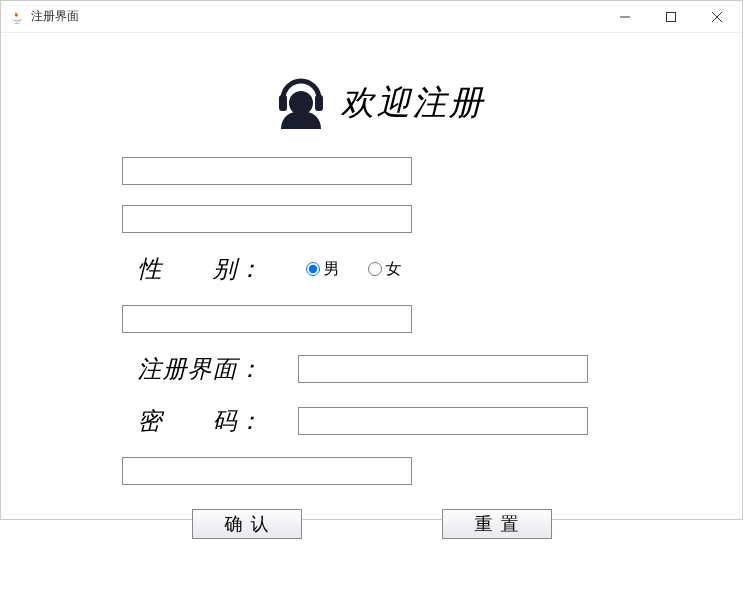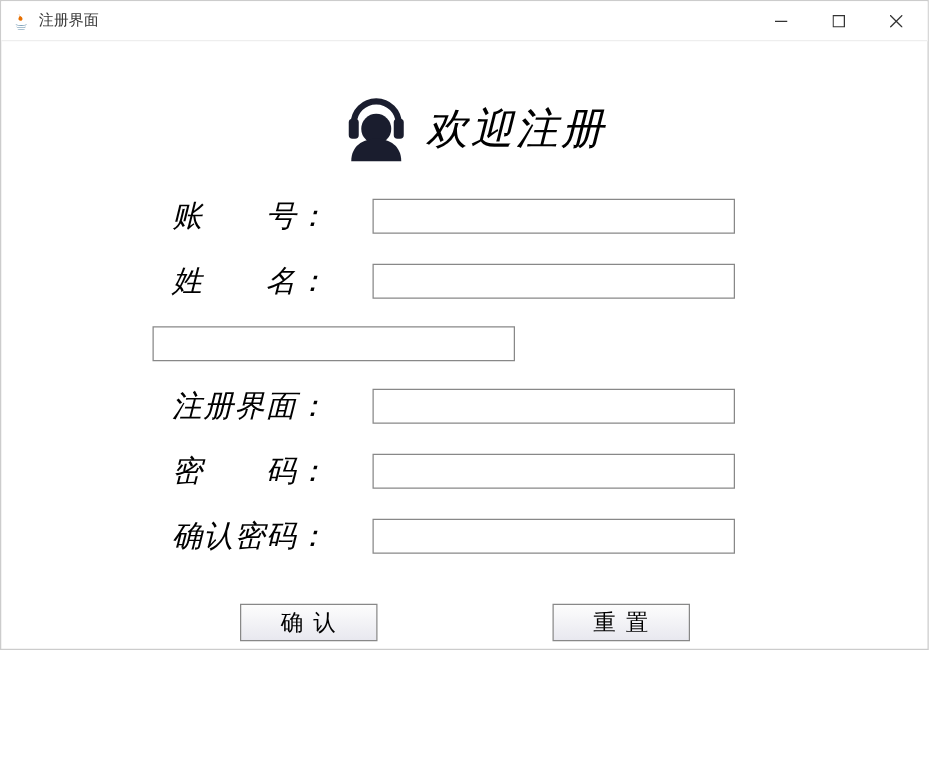--- a/index.html
+++ b/index.html
@@ -124,21 +124,21 @@
       gap: 4px;
     }
     .radio-item input[type="radio"] {
       width: 14px;
       height: 14px;
     }
     .button-row {
       display: flex;
       justify-content: center;
       gap: 140px;
-      margin-top: 38px;
+      margin-top: 24px;
     }
     .action-btn {
       width: 110px;
       height: 30px;
       border: 1px solid #888;
       background: linear-gradient(#fdfdfd, #e8e8ef);
       font-family: "KaiTi", "楷体", serif;
       font-size: 18px;
       cursor: pointer;
       letter-spacing: 8px;
@@ -190,40 +190,50 @@
           <rect x="44" y="22" width="8" height="16" rx="3" fill="#1a1d2e"></rect>
           <circle cx="30" cy="30" r="12" fill="#1a1d2e"></circle>
           <path d="M10 56c0-12 9-18 20-18s20 6 20 18z" fill="#1a1d2e"></path>
         </svg>
       </span>
       <span class="header-title">欢迎注册</span>
     </div>
 
     <div class="form">
       <div class="form-row">
-        <span class="label">账　　号：</span>
-        <input type="text" class="text-input" value="" style="">
-      </div>
-      <div class="form-row">
-        <span class="label">姓　　名：</span>
-        <input type="text" class="text-input" value="" style="">
+        <input type="text" class="text-input" value="" style="">
+      </div>
+      <div class="form-row">
+        <input type="text" class="text-input" value="" style="">
+      </div>
+      <div class="form-row">
+        <span class="label">性　　别：</span>
+        <div class="radio-group">
+          <label class="radio-item">
+            <input type="radio" name="gender" checked="" style="">
+            <span>男</span>
+          </label>
+          <label class="radio-item">
+            <input type="radio" name="gender" style="">
+            <span>女</span>
+          </label>
+        </div>
       </div>
       <div class="form-row">
         <input type="text" class="text-input" value="" style="">
       </div>
       <div class="form-row">
         <span class="label">注册界面：</span>
         <input type="text" class="text-input" value="" style="">
       </div>
       <div class="form-row">
         <span class="label">密　　码：</span>
         <input type="password" class="text-input" value="" style="">
       </div>
       <div class="form-row">
-        <span class="label">确认密码：</span>
         <input type="password" class="text-input" value="" style="">
       </div>
     </div>
 
     <div class="button-row">
       <button class="action-btn">确认</button>
       <button class="action-btn">重置</button>
     </div>
 
   </div>

